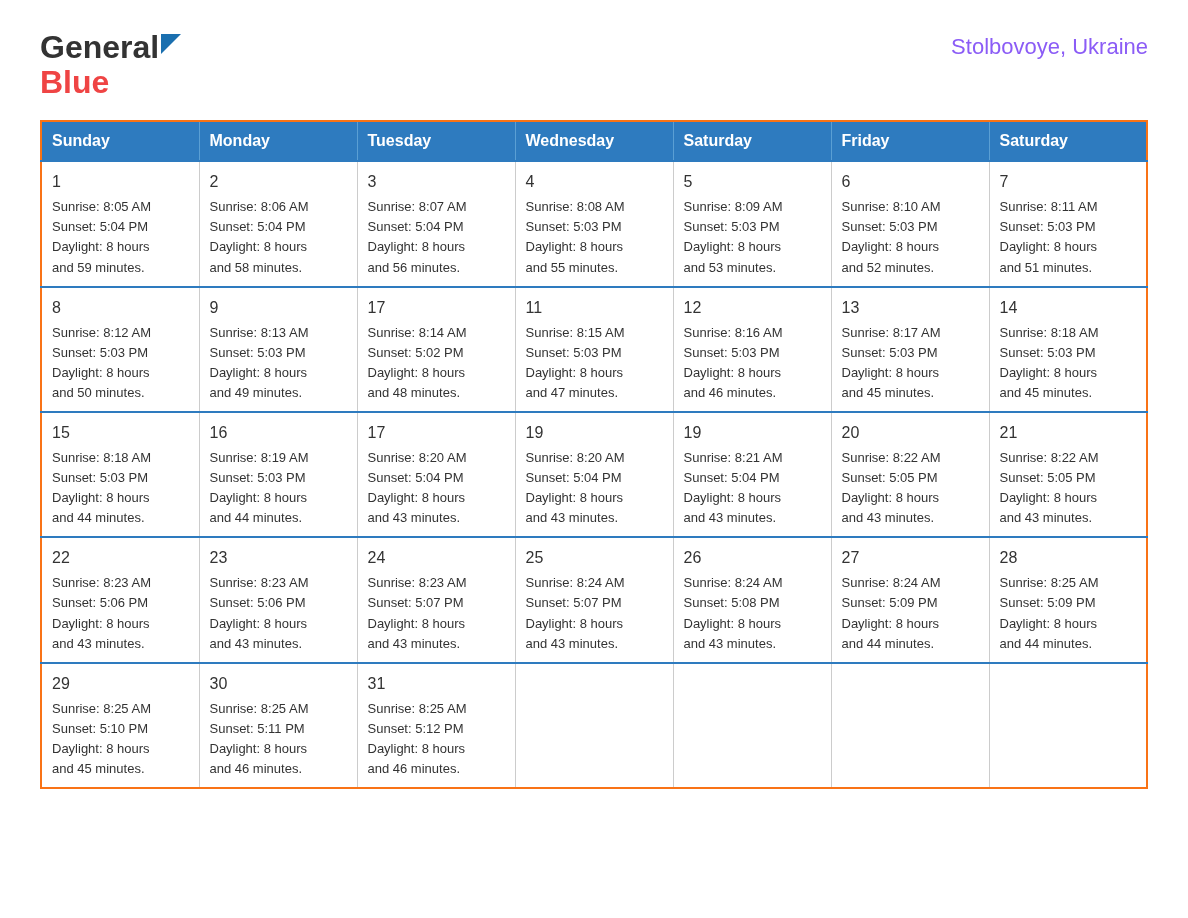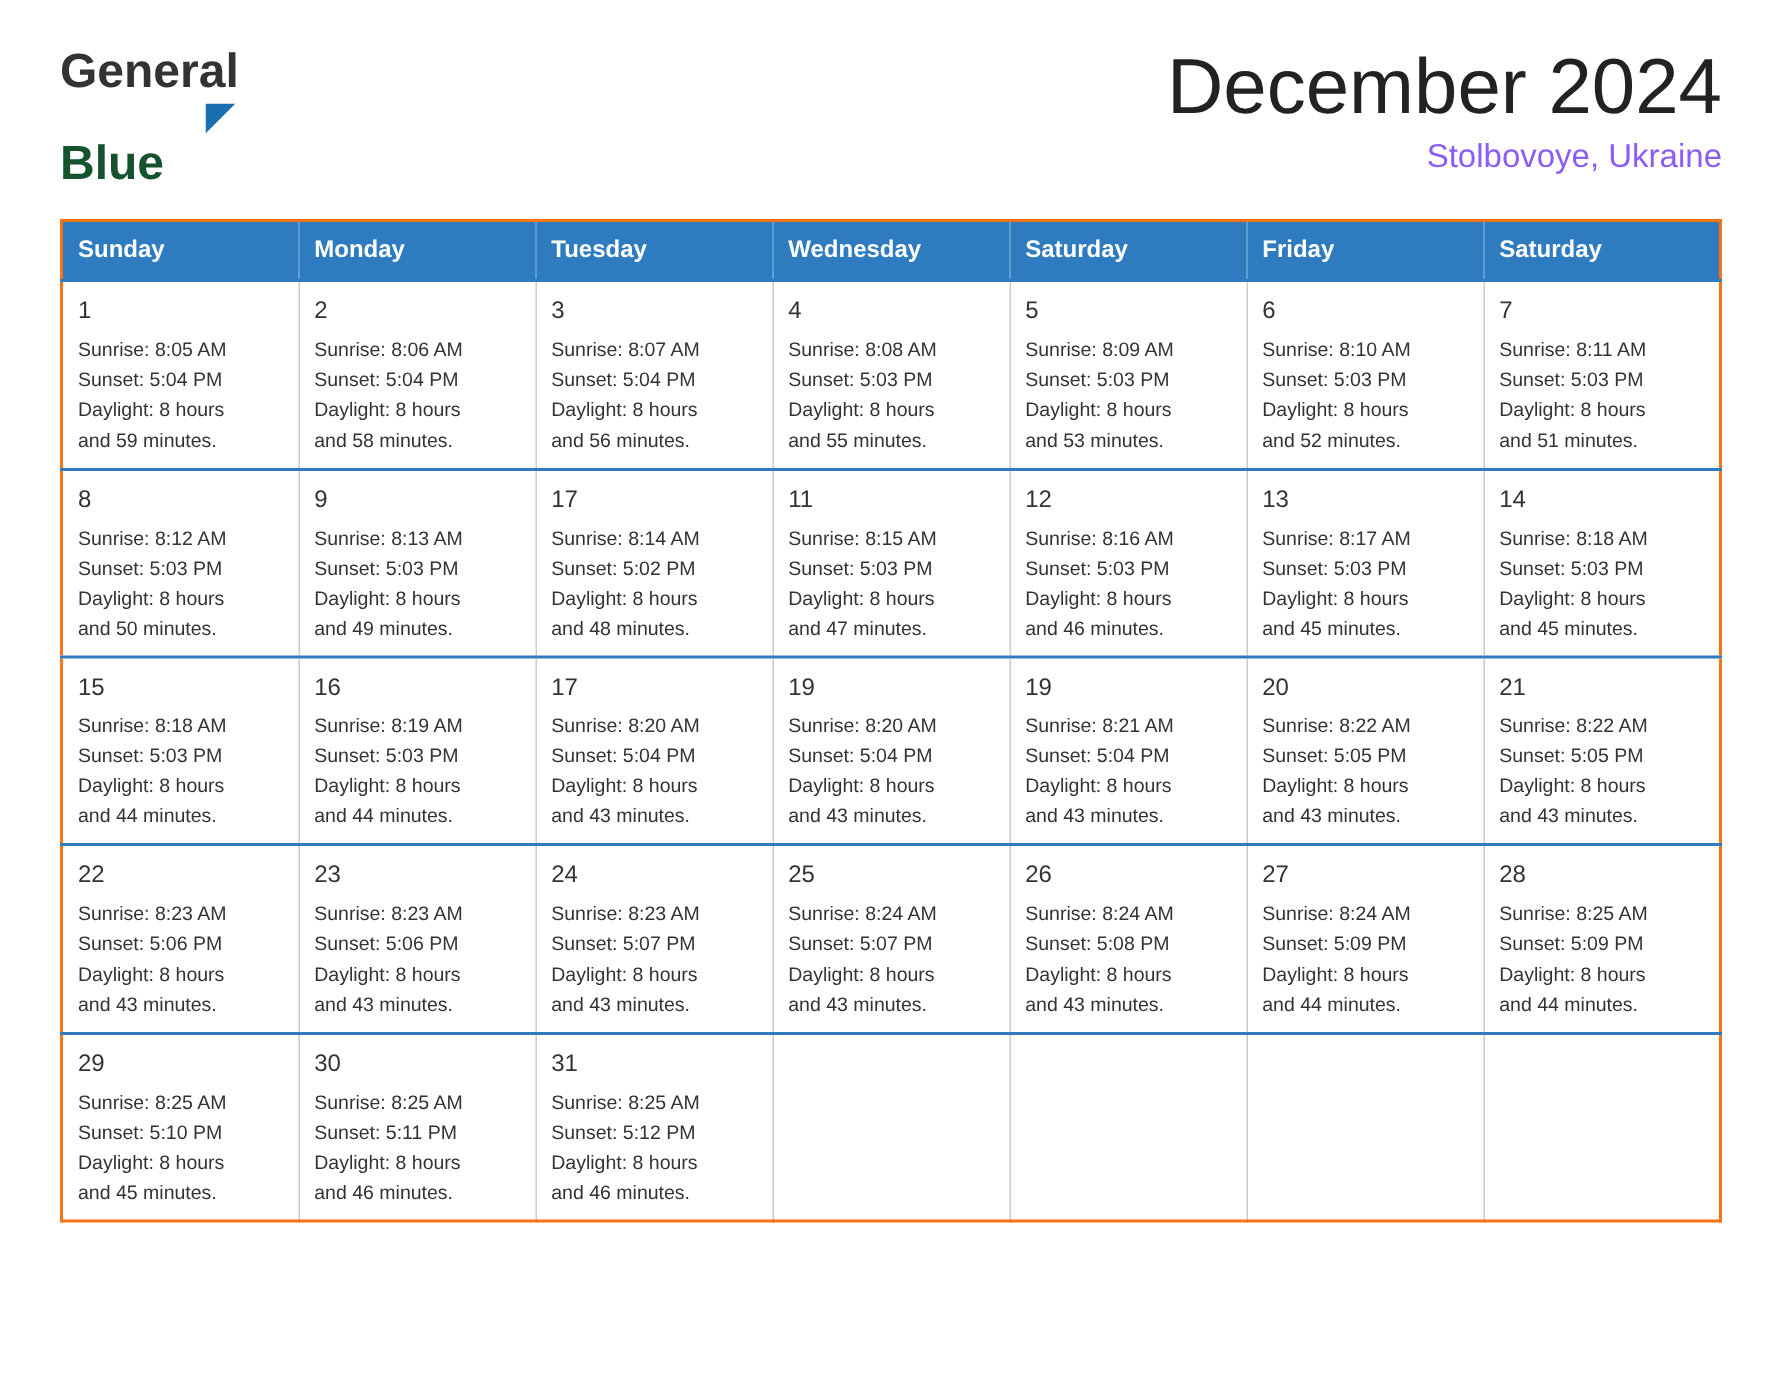--- a/index.html
+++ b/index.html
@@ -77,33 +77,32 @@
       flex-direction: column;
       line-height: 1.1;
     }
   </style>
 </head>
 <body>
 
 <div class="header-area">
   <div class="logo">
     <div class="logo-container">
-      <div style="display:flex; align-items:flex-end;flex-direction:column;">
+      <div style="display:flex; align-items:flex-start;">
         <span style="font-size:32px; font-weight:bold; color:#333;">General</span>
         <svg width="22" height="22" viewBox="0 0 22 22" style="margin-left:2px; margin-top:4px;">
           <polygon points="0,0 20,0 0,20" fill="#1a6faf"></polygon>
         </svg>
       </div>
       <div>
-        <span style="font-size:32px; font-weight:bold; color:#14532d;">Blue</span>
+        <span style="font-size:32px; font-weight:bold; color:#ef4444;">Blue</span>
       </div>
     </div>
   </div>
   <div class="title-area">
-    <div class="month-title">December 2024</div>
     <div class="location-title">Stolbovoye, Ukraine</div>
   </div>
 </div>
 
 <table class="calendar-table">
   <thead>
     <tr>
     <th>Sunday</th>
         <th>Monday</th>
         <th>Tuesday</th>

